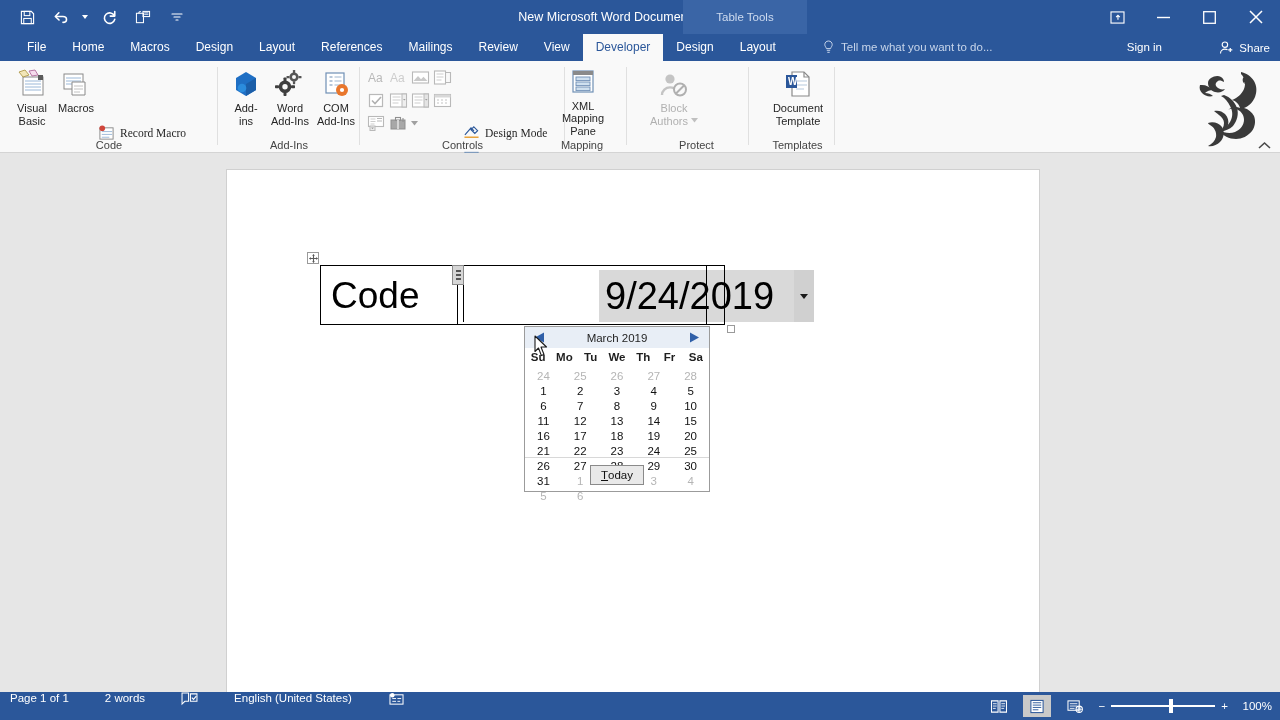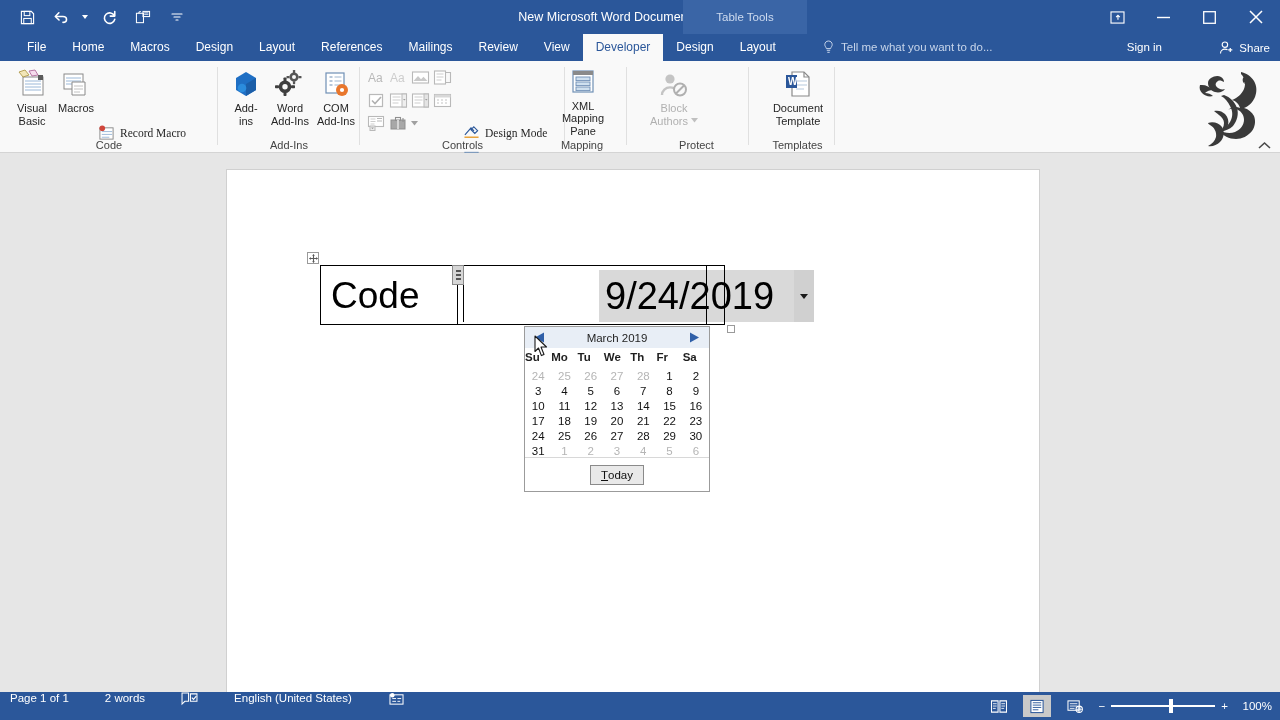--- a/index.html
+++ b/index.html
@@ -156,25 +156,25 @@
   .cal-head {
     position:relative; height:21px; background:#e8eef6;
     display:flex; align-items:center; justify-content:center;
   }
   .cal-title { font-size:11.5px; color:#1f1f1f; }
   .cal-arrow { position:absolute; top:4px; width:14px; height:13px; }
   .cal-arrow.prev { left:8px; }
   .cal-arrow.next { right:8px; }
   .cal-dow {
     display:grid; grid-template-columns:repeat(7,1fr);
-    height:18px; align-items:center; text-align:left;
+    height:18px; align-items:center; text-align:center;
     font-size:11.5px; font-weight:bold; color:#1f1f1f;
   }
   .cal-grid {
-    display:grid; grid-template-columns:repeat(7,1fr);
+    display:grid; grid-template-columns:repeat(5,1fr);
     grid-auto-rows:15px; text-align:center; font-size:11.5px;
     padding-top:3px;
   }
   .cal-grid span { line-height:15px; }
   .cal-grid span.muted { color:#b5b5b5; }
   .cal-foot {
     position:absolute; bottom:0; left:0; width:100%; height:34px;
     border-top:1px solid #d8d8d8;
     display:flex; align-items:center; justify-content:center;
   }

